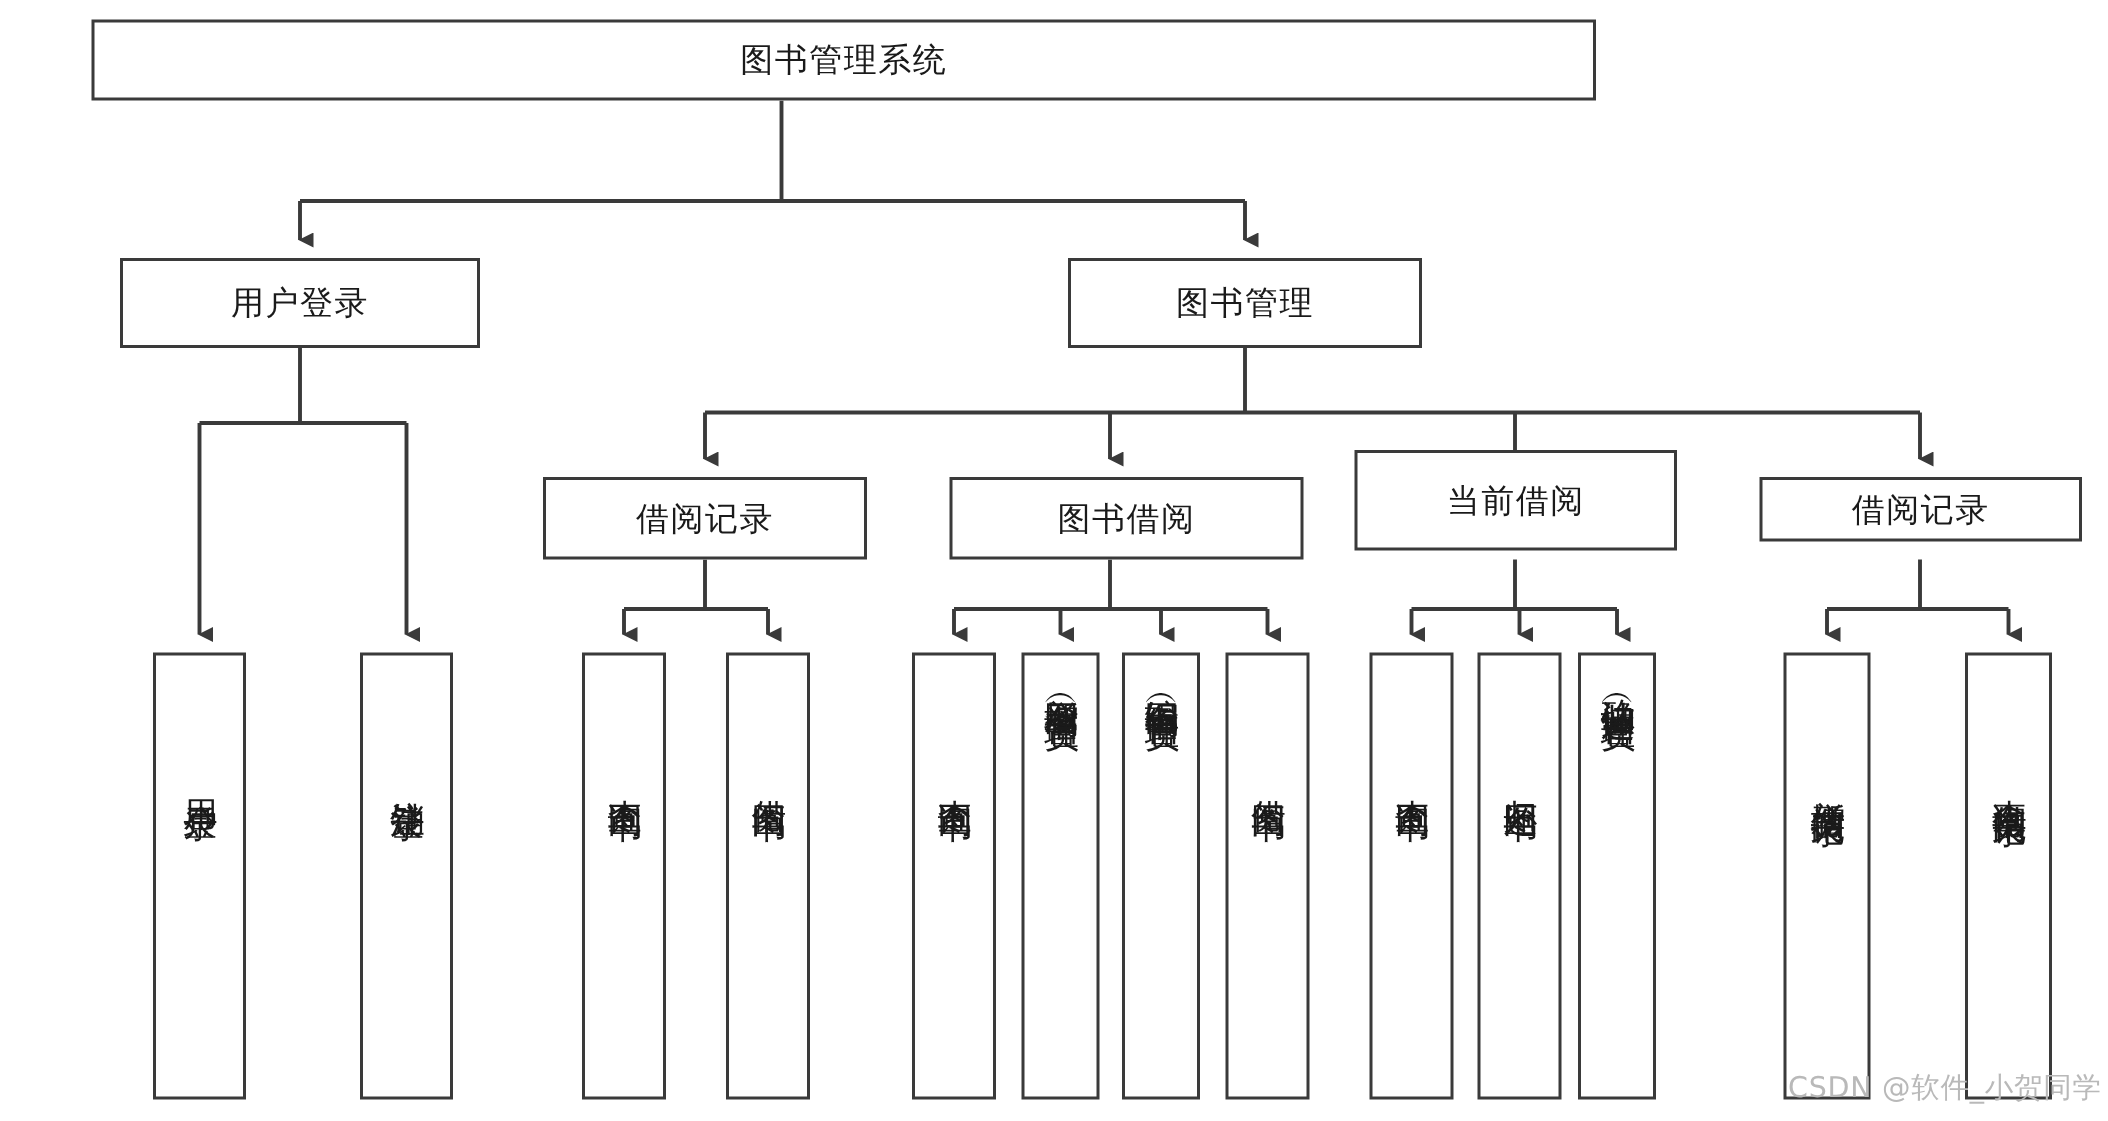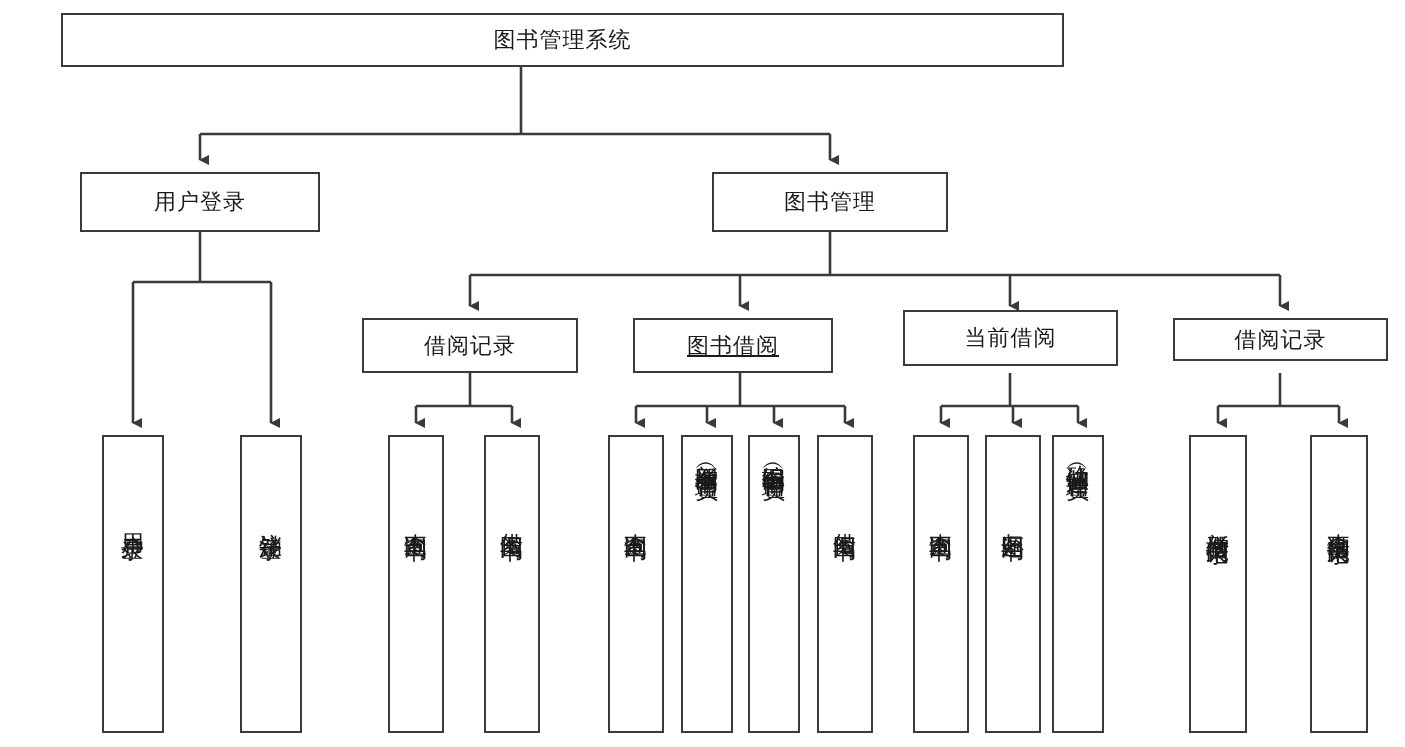--- a/index.html
+++ b/index.html
@@ -130,24 +130,24 @@
   <div class="node h" id="node-l2-0" style="left: 80px; top: 172px; width: 240px; height: 60px;">
     <span>用户登录</span>
   </div>
   <div class="node h" id="node-l2-1" style="left: 712px; top: 172px; width: 236px; height: 60px;">
     <span>图书管理</span>
   </div>
 
   <div class="node h" id="node-l3-0" style="left: 362px; top: 318px; width: 216px; height: 55px;">
     <span>借阅记录</span>
   </div>
-  <div class="node h" id="node-l3-1" style="left: 633px; top: 318px; width: 200px; height: 55px; text-decoration: underline;">
+  <div class="node h" id="node-l3-1" style="left: 633px; top: 318px; width: 236px; height: 55px;">
     <span>图书借阅</span>
   </div>
-  <div class="node h" id="node-l3-2" style="left: 903px; top: 310px; width: 215px; height: 56px; font-family: Liberation Serif, serif;">
+  <div class="node h" id="node-l3-2" style="left: 903px; top: 300px; width: 215px; height: 67px; font-family: Liberation Serif, serif;">
     <span>当前借阅</span>
   </div>
   <div class="node h" id="node-l3-3" style="left: 1173px; top: 318px; width: 215px; height: 43px;">
     <span>借阅记录</span>
   </div>
 
   <div class="node v mid" id="node-leaf-0" style="left: 102px; top: 435px; width: 62px; height: 298px;">
     <span class="vtext">用户登录</span>
   </div>
   <div class="node v mid" id="node-leaf-1" style="left: 240px; top: 435px; width: 62px; height: 298px;">
@@ -180,13 +180,14 @@
   <div class="node v top" id="node-leaf-10" style="left: 1052px; top: 435px; width: 52px; height: 298px;">
     <span class="vtext">确认归还（管理员）</span>
   </div>
   <div class="node v mid" id="node-leaf-11" style="left: 1189px; top: 435px; width: 58px; height: 298px;">
     <span class="vtext">新增借阅记录</span>
   </div>
   <div class="node v mid" id="node-leaf-12" style="left: 1310px; top: 435px; width: 58px; height: 298px;">
     <span class="vtext">查询借阅记录</span>
   </div>
 
+  <div class="watermark">CSDN @软件_小贺同学</div>
 </div>
 
 </body></html>

